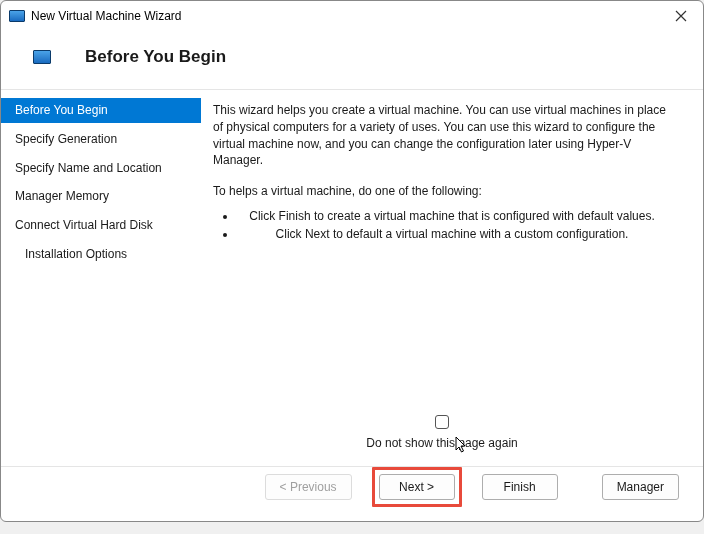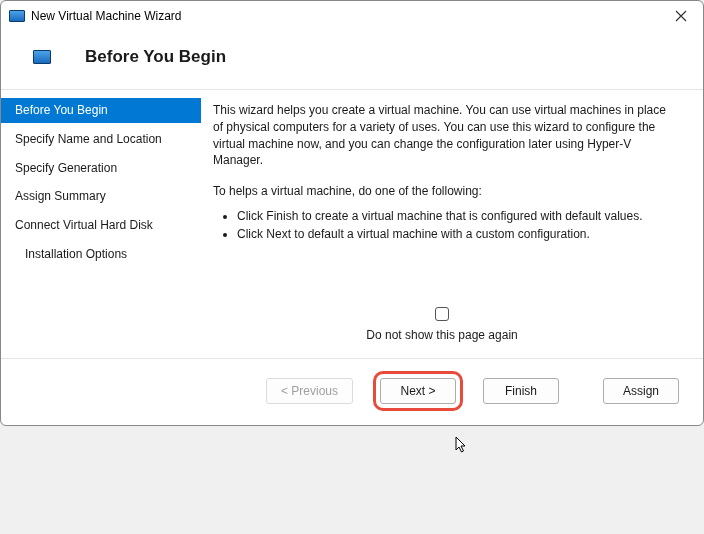--- a/index.html
+++ b/index.html
@@ -5,21 +5,21 @@
     * { margin: 0; padding: 0; box-sizing: border-box; }
     body {
       font-family: "Segoe UI", Tahoma, sans-serif;
       background: #f0f0f0;
       width: 704px;
       height: 534px;
       overflow: hidden;
     }
     .window {
       width: 704px;
-      height: 426px;
+      height: 522px;
       background: #ffffff;
       border: 1px solid #888;
       border-radius: 6px;
       display: flex;
       flex-direction: column;
       position: relative;
     }
     .titlebar {
       height: 30px;
       display: flex;
@@ -97,21 +97,21 @@
       flex: 1;
       padding: 12px 36px 10px 12px;
       font-size: 12px;
       color: #1a1a1a;
       line-height: 1.4;
       display: flex;
       flex-direction: column;
     }
     .intro { margin-bottom: 14px; }
     .instruction { margin-bottom: 8px; }
-    .bullets { padding-left: 24px; margin-bottom: 4px; }
+    .bullets { padding-left: 24px; margin-bottom: 4px; text-align: center; }
     .bullets li { margin-bottom: 1px; }
     .spacer { flex: 1; }
     .checkbox-row {
       display: flex;
       align-items: center;
       gap: 6px;
       margin-bottom: 4px;
       margin-left: 4px;
       flex-direction: column;
     }
@@ -123,21 +123,21 @@
       background: #fff;
     }
     .cursor {
       position: absolute;
       left: 454px;
       top: 435px;
       pointer-events: none;
     }
     .footer {
       border-top: 1px solid #e5e5e5;
-      padding: 12px 24px 14px 12px;
+      padding: 0 24px 14px 12px;
       display: flex;
       justify-content: flex-end;
       gap: 20px;
       align-items: center;
     }
     .btn {
       min-width: 76px;
       height: 26px;
       border: 1px solid #adadad;
       background: #fdfdfd;
@@ -150,21 +150,21 @@
       align-items: center;
       justify-content: center;
     }
     .btn.disabled {
       color: #a0a0a0;
       border-color: #dcdcdc;
       cursor: default;
     }
     .highlight-box {
       border: 3px solid #e84a3b;
-      border-radius: 10px;
+      border-radius: 1px;
       padding: 4px;
     }
     .gap { width: 4px; }
   </style>
 </head>
 <body>
 
 <div class="window">
   <div class="titlebar">
     <div class="title-icon"></div>
@@ -177,23 +177,23 @@
   </div>
 
   <div class="header-section">
     <div class="header-icon"></div>
     <div class="header-title">Before You Begin</div>
   </div>
 
   <div class="body-section">
     <div class="sidebar" id="sidebar">
         <div class="sidebar-item selected">Before You Begin</div>
+        <div class="sidebar-item">Specify Generation</div>
         <div class="sidebar-item">Specify Name and Location</div>
-        <div class="sidebar-item">Specify Generation</div>
-        <div class="sidebar-item">Assign Summary</div>
+        <div class="sidebar-item">Manager Memory</div>
         <div class="sidebar-item">Connect Virtual Hard Disk</div>
         <div class="sidebar-item indent">Installation Options</div>
       </div>
     <div class="content">
       <p class="intro">This wizard helps you create a virtual machine. You can use virtual machines in place of physical computers for a variety of uses. You can use this wizard to configure the virtual machine now, and you can change the configuration later using Hyper-V Manager.</p>
       <p class="instruction">To helps a virtual machine, do one of the following:</p>
       <ul class="bullets" id="bullets">
           <li>Click Finish to create a virtual machine that is configured with default values.</li>
           <li>Click Next to default a virtual machine with a custom configuration.</li>
         </ul>
@@ -205,21 +205,21 @@
     </div>
   </div>
 
   <div class="footer">
     <div class="btn disabled">&lt; Previous</div>
     <div class="highlight-box">
       <div class="btn">Next &gt;</div>
     </div>
     <div class="btn">Finish</div>
     <div class="gap"></div>
-    <div class="btn">Assign</div>
+    <div class="btn">Manager</div>
   </div>
 
   <div class="cursor">
     <svg width="14" height="18" viewBox="0 0 14 18">
       <path d="M1 1 L1 14 L4 11 L6.5 16 L8.5 15 L6 10 L10 10 Z" fill="#fff" stroke="#000" stroke-width="1"></path>
     </svg>
   </div>
 </div>
 
 </body></html>

